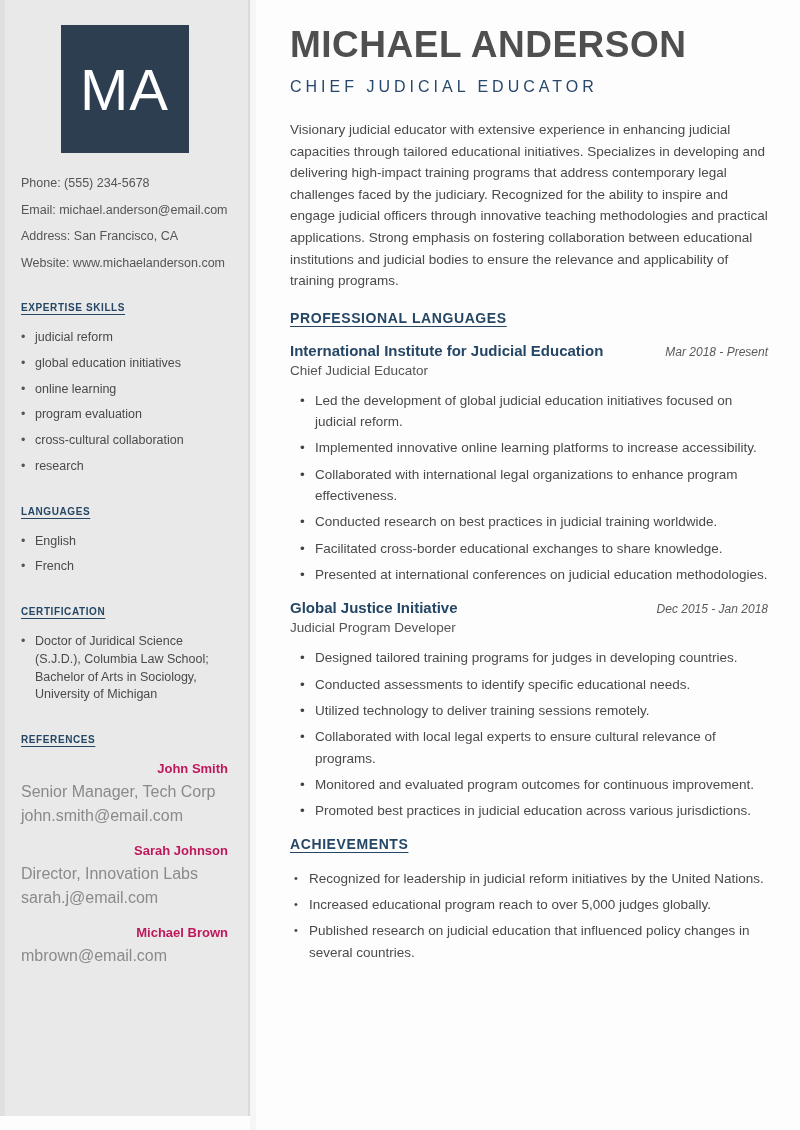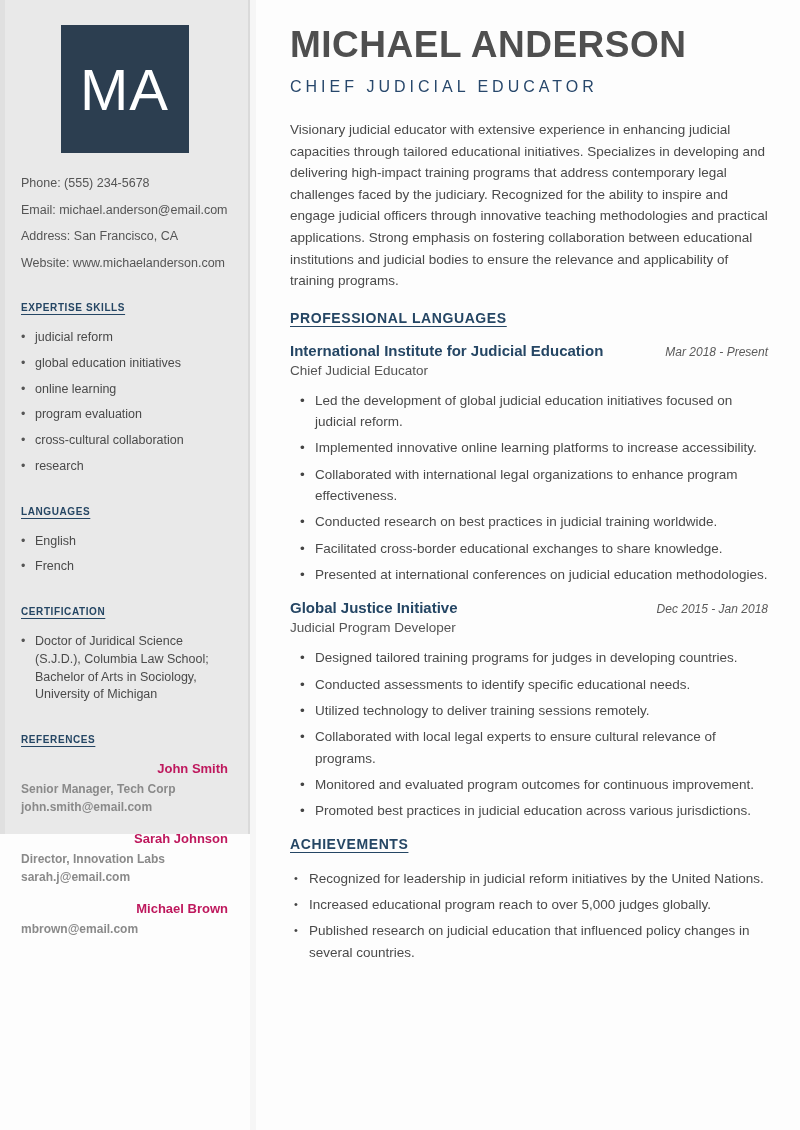--- a/index.html
+++ b/index.html
@@ -9,21 +9,21 @@
     background: #fdfdfd;
     display: flex;
     overflow: hidden;
     color: #444;
   }
 
   
   .sidebar {
     width: 250px;
     min-width: 250px;
-    height: 834px;
+    height: 1116px;
     background: #e9e9e9;
     border-left: 5px solid #e0e0e0;
     border-right: 2px solid #dadada;
     padding: 25px 20px 20px 16px;
   }
   .divider { width: 6px; min-width: 6px; background: #f6f6f6; }
 
   .avatar {
     width: 128px; height: 128px;
     background: #2c3e50;
@@ -48,21 +48,21 @@
   .side-list li {
     font-size: 12.5px; color: #4a4a4a; line-height: 1.42;
     padding-left: 14px; position: relative; margin-bottom: 8px;
   }
   .side-list li::before {
     content: "•"; position: absolute; left: 0; color: #555;
   }
 
   .ref-entry { margin-bottom: 15px; }
   .ref-name { font-size: 13px; font-weight: 700; color: #be185d; margin-bottom: 4px; text-align: right; }
-  .ref-role, .ref-email { font-size: 12px; color: #8a8a8a; line-height: 1.5; font-weight: bold; }
+  .ref-role, .ref-email { font-size: 16px; color: #8a8a8a; line-height: 1.5; }
 
   
   .main {
     flex: 1;
     padding: 26px 32px 20px 34px;
     background: #fdfdfd;
   }
   .name {
     font-size: 37px; font-weight: 700; color: #4f4f4f;
     letter-spacing: 0.5px; line-height: 1; margin-bottom: 15px;

